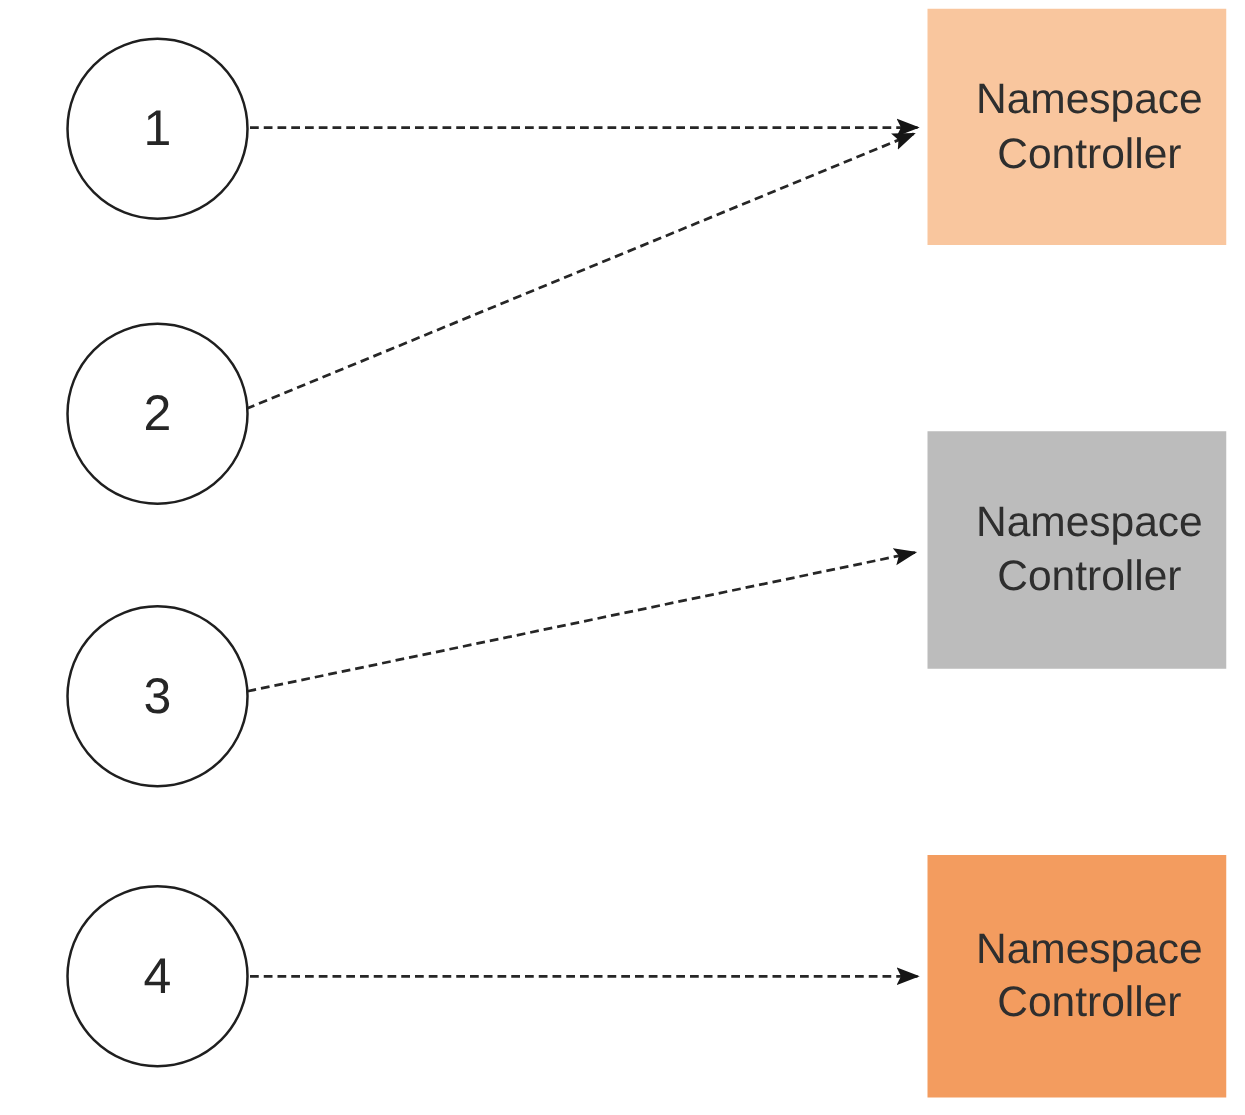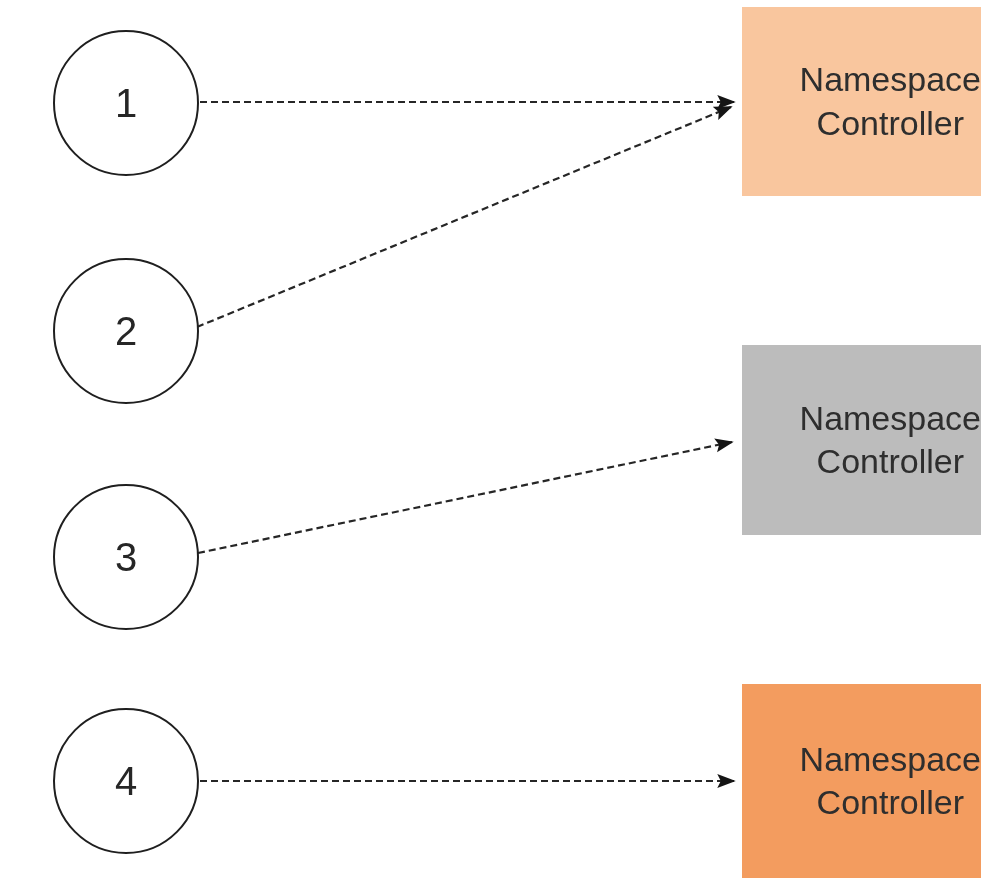--- a/index.html
+++ b/index.html
@@ -40,21 +40,21 @@
     line-height: 1;
     color: #262626;
     letter-spacing: 0px;
     user-select: none;
   }
   .box-node {
     position: absolute;
     box-sizing: border-box;
     display: flex;
     align-items: center;
-    justify-content: flex-end;
+    justify-content: center;
     text-align: center;
     padding-left: 20px;
   }
   .box-node-label {
     font-family: "Liberation Sans", sans-serif;
     font-size: 34px;
     line-height: 1.27;
     color: #2e2e2e;
     white-space: pre-line;
     user-select: none;

